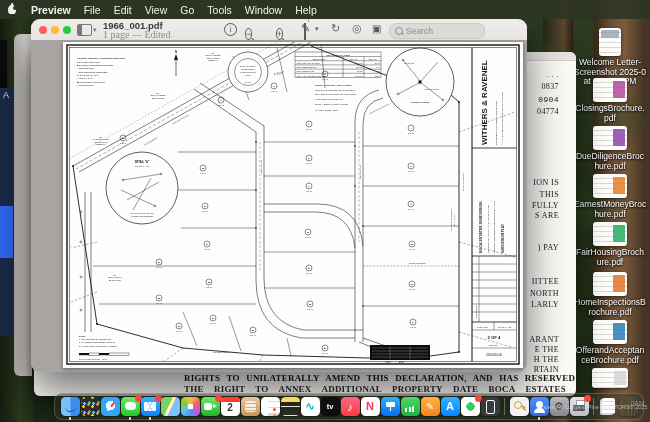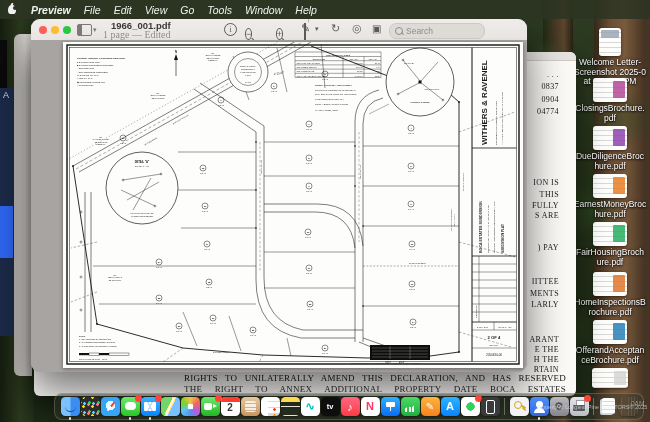--- a/index.html
+++ b/index.html
@@ -48,38 +48,38 @@
   .watermark{position:absolute;left:536px;top:404px;width:112px;z-index:55;
     font-size:5.5px;color:rgba(235,235,235,.65);text-align:center;}
 
   
   #bg-doc{position:absolute;left:34px;top:52px;width:542px;height:344px;z-index:10;
     background:#fbfaf7;border-radius:6px;box-shadow:0 10px 28px rgba(0,0,0,.5);overflow:hidden;}
   #bg-doc .doc-titlebar{position:absolute;left:0;top:0;right:0;height:8px;background:#e6e3e0;border-bottom:1px solid #cfcCC8;}
   .frag{position:absolute;right:17px;font-family:"Liberation Serif",serif;font-size:8px;color:#1c1c1c;letter-spacing:.4px;}
   .doc-line{position:absolute;left:150px;width:382px;font-family:"Liberation Serif",serif;
     font-size:9px;color:#161616;letter-spacing:.2px;word-spacing:4px;
-    text-align:justify;text-align-last:justify;white-space:nowrap;}
+    text-align:justify;text-align-last:justify;white-space:nowrap;font-weight:bold;}
   .doc-line1{top:321px;}
   .doc-line2{top:332px;color:#2a2a2a;}
 
   
   #preview-window{position:absolute;left:31px;top:19px;width:496px;height:353px;z-index:20;
     border-radius:9px;box-shadow:0 18px 40px rgba(0,0,0,.55);overflow:hidden;background:#a7a4a1;}
   .toolbar{position:absolute;left:0;top:0;right:0;height:21px;background:linear-gradient(#efecea,#e7e4e1);
     border-bottom:1px solid #c6c3bf;}
   .tl{position:absolute;top:7px;width:8px;height:8px;border-radius:50%;}
   .tl.red{left:8px;background:#ff5f57;}
   .tl.yellow{left:20px;background:#febc2e;}
   .tl.green{left:32px;background:#28c840;}
   .sidebar-btn{position:absolute;left:46px;top:5px;width:13px;height:10px;border:1.2px solid #7c7a77;border-radius:2px;}
   .sidebar-btn::before{content:"";position:absolute;left:0;top:0;bottom:0;width:4px;background:#7c7a77;}
   .sidebar-chev{position:absolute;left:62px;top:7px;font-size:7px;color:#7c7a77;}
   .title-block{position:absolute;left:72px;top:2px;line-height:9px;}
-  .win-title{font-size:9.5px;font-weight:bold;color:#3a3a3a;margin-left:8px;}
+  .win-title{font-size:9.5px;font-weight:bold;color:#3a3a3a;}
   .win-subtitle{font-size:10px;color:#8f8d8a;font-family:Liberation Serif, serif;}
   .tbtn{position:absolute;top:4px;color:#5a5a58;}
   .icirc{width:11px;height:11px;border:1.2px solid #5a5a58;border-radius:50%;
     font-size:8px;text-align:center;line-height:11px;font-family:"Liberation Serif",serif;}
   .mag{width:10px;height:10px;border:1.2px solid #5a5a58;border-radius:50%;position:relative;
     font-size:9px;line-height:9px;text-align:center;}
   .mag::after{content:"";position:absolute;width:4px;height:1.4px;background:#5a5a58;
     right:-3.4px;bottom:-1px;transform:rotate(45deg);}
   .share{width:9px;height:8px;border:1.2px solid #5a5a58;border-top:none;position:relative;margin-top:5px;}
   .share::before{content:"↑";position:absolute;top:-9px;left:1.5px;font-size:9px;}
@@ -179,21 +179,21 @@
   .ic-printer::after{content:"";left:3.5px;top:8px;width:12px;height:6px;background:#56565c;border-radius:1px;}
   .ic-printer::before{content:"";position:absolute;left:6px;top:3px;width:7px;height:5px;background:#fff;border:1px solid #9a9aa0;}
   .ic-downloads{background:transparent;box-shadow:none;}
   .ic-downloads::after{content:"";left:3px;top:1px;width:13px;height:16px;background:#fff;border-radius:2px;
     box-shadow:-2px 1px 0 #d5d5d8;background-image:repeating-linear-gradient(180deg,transparent 0 3px,#d9d9de 3px 4px);}
   .ic-trash{background:linear-gradient(#f7f7f7,#c9c9ce);
     background-image:repeating-linear-gradient(90deg,transparent 0 2.5px,rgba(120,120,128,.35) 2.5px 3.2px);}
 
   
   #menubar{position:absolute;left:0;top:0;width:650px;height:19px;z-index:60;
-    background:rgba(44,52,34,.88);display:flex;align-items:center;color:#f1f1ef;font-size:10.5px;font-style:italic;}
+    background:rgba(44,52,34,.88);display:flex;align-items:center;color:#f1f1ef;font-size:10.5px;}
   #menu-items{display:flex;gap:13px;margin-left:8px;align-items:center;}
   #menu-items .bold{font-weight:bold;}
   .apple{width:8px;height:9px;background:#f1f1ef;border-radius:45% 45% 42% 42%/55% 55% 40% 40%;
     position:relative;margin-right:2px;}
   .apple::before{content:"";position:absolute;right:-1px;top:1px;width:4px;height:4px;border-radius:50%;
     background:rgba(44,52,34,1);}
   .apple::after{content:"";position:absolute;left:3.4px;top:-2.4px;width:2.4px;height:2.6px;background:#f1f1ef;
     border-radius:50% 0;transform:rotate(20deg);}
   #menu-status{position:absolute;right:12px;top:0;height:19px;display:flex;align-items:center;gap:9px;}
   .st-lock{width:8px;height:6px;border:1.1px solid #eee;border-radius:1px;position:relative;margin-top:2px;}
@@ -302,29 +302,29 @@
   </div>
 <div class="stray">0AM</div>
 <div class="watermark">Property of Longleaf Pine REALTORS®  2025</div>
 
 <div id="bg-doc">
   <div class="doc-titlebar"></div>
   <div class="doc-line doc-line1">RIGHTS TO UNILATERALLY AMEND THIS DECLARATION, AND HAS RESERVED</div>
   <div class="doc-line doc-line2">THE RIGHT TO ANNEX ADDITIONAL PROPERTY DATE BOCA ESTATES</div>
 <div class="frag" style="top: 18px;">. . .</div>
     <div class="frag" style="top: 30px;">0837</div>
-    <div class="frag" style="top: 43px;">0904</div>
+    <div class="frag" style="top: 43px; font-family: Liberation Mono, monospace;">0904</div>
     <div class="frag" style="top: 55px;">04774</div>
     <div class="frag" style="top: 126px;">ION IS</div>
     <div class="frag" style="top: 138px;">THIS</div>
     <div class="frag" style="top: 149px;">FULLY</div>
     <div class="frag" style="top: 159px;">S ARE</div>
     <div class="frag" style="top: 191px;">) PAY</div>
     <div class="frag" style="top: 225px;">IITTEE</div>
-    <div class="frag" style="top: 237px;">MENTS</div>
+    <div class="frag" style="top: 237px;">NORTH</div>
     <div class="frag" style="top: 248px;">LARLY</div>
     <div class="frag" style="top: 283px;">ARANT</div>
     <div class="frag" style="top: 293px;">E THE</div>
     <div class="frag" style="top: 303px;">H THE</div>
     <div class="frag" style="top: 313px;">RTAIN</div>
   </div>
 
 <div id="preview-window">
   <div class="toolbar">
     <span class="tl red"></span>

